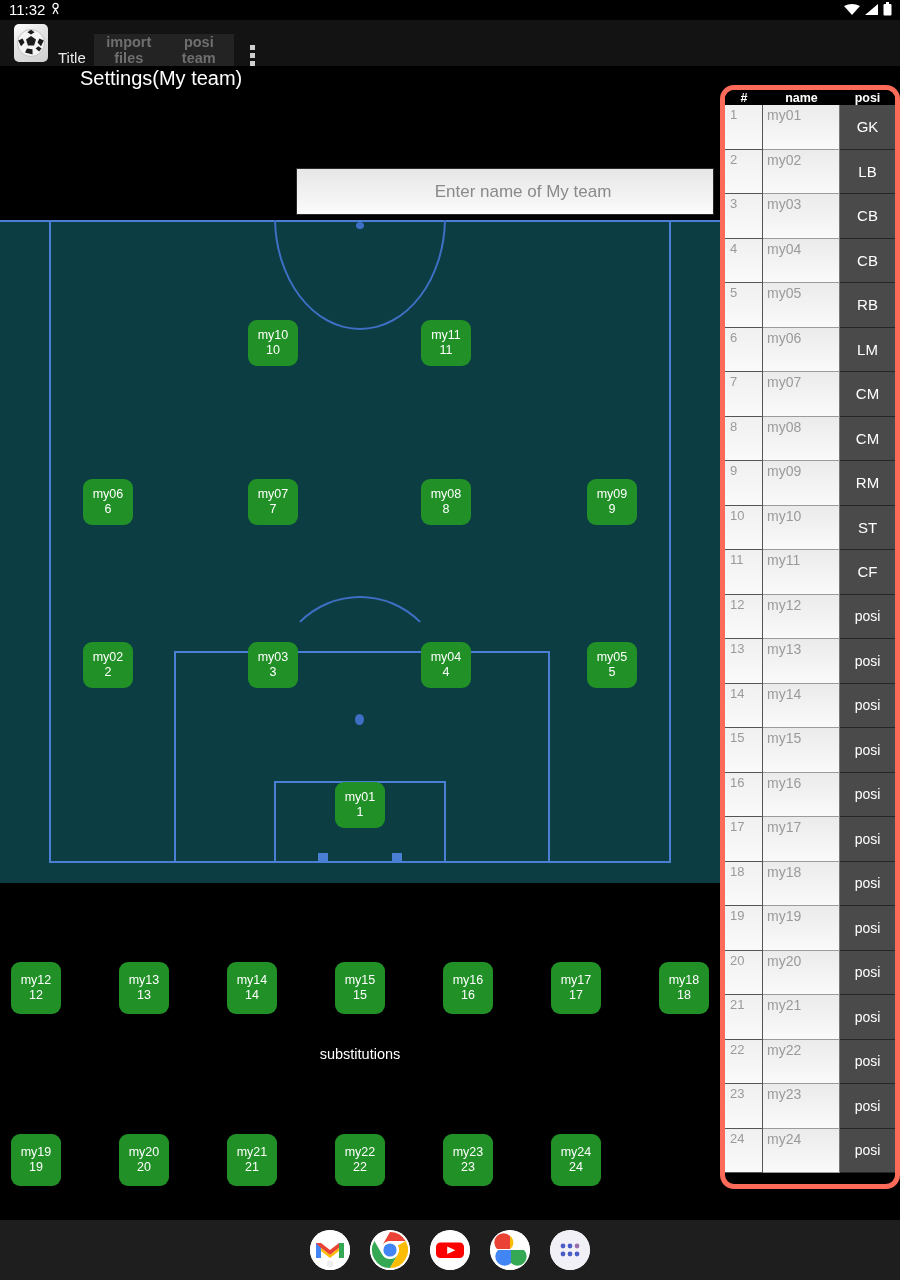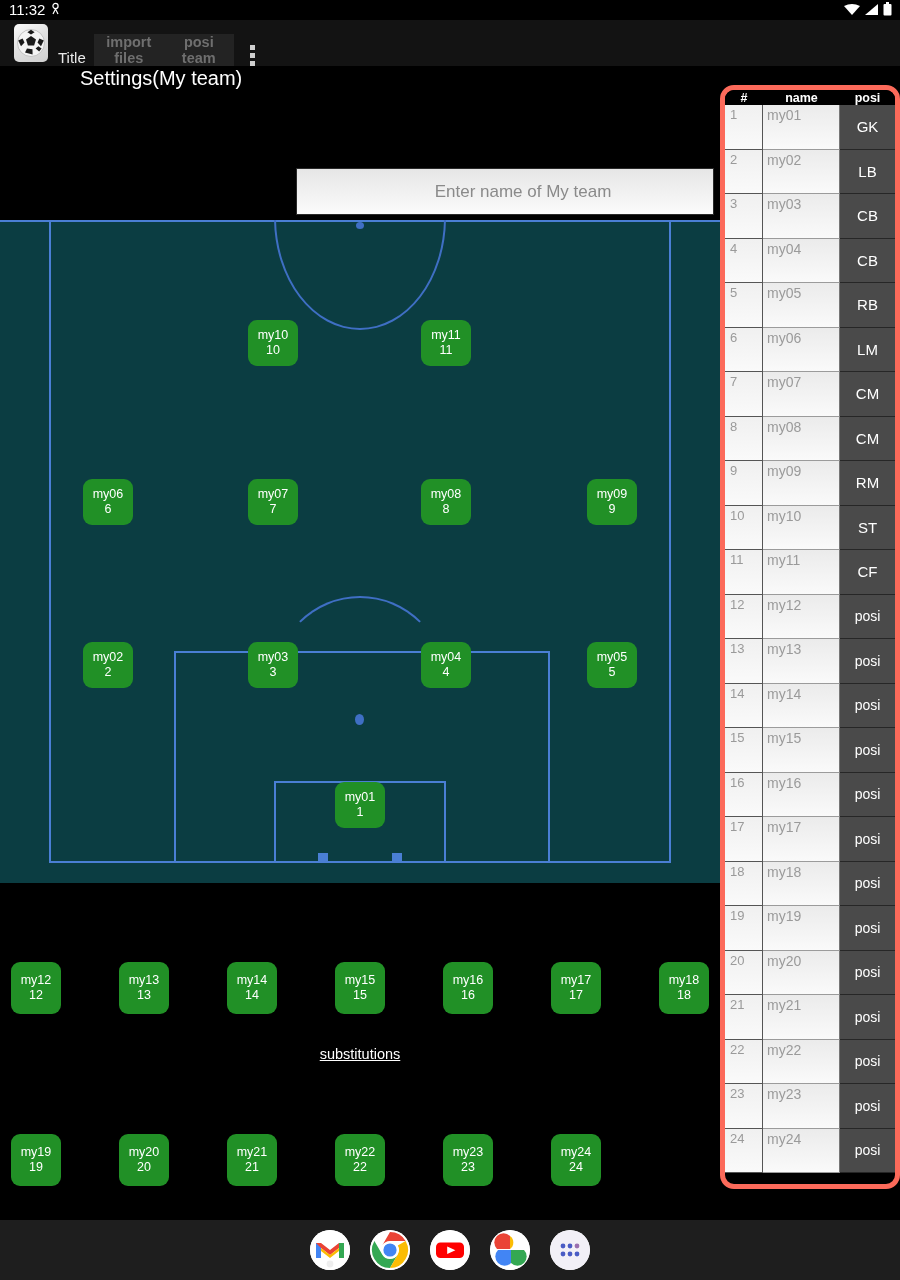--- a/index.html
+++ b/index.html
@@ -99,21 +99,21 @@
     background:#219026; border-radius:9px;
     display:flex; flex-direction:column; align-items:center; justify-content:center;
     color:#fff; font-size:12.5px; line-height:15px;
   }
   .chip .nm { white-space:nowrap; }
   .chip .no { white-space:nowrap; }
   .sub-chip { width:50px; height:52px; border-radius:9px; }
 
   .subs-label {
     position:absolute; left:0; top:1046px; width:720px;
-    text-align:center; color:#fff; font-size:14.5px;text-decoration:underline;
+    text-align:center; color:#fff; font-size:14.5px;
   }
 
   
   .roster {
     position:absolute; left:720px; top:85px;
     width:180px; height:1104px;
     border:5px solid #fc6a5a; border-radius:14px;
     background:#000; overflow:hidden;
   }
   .roster-head {

